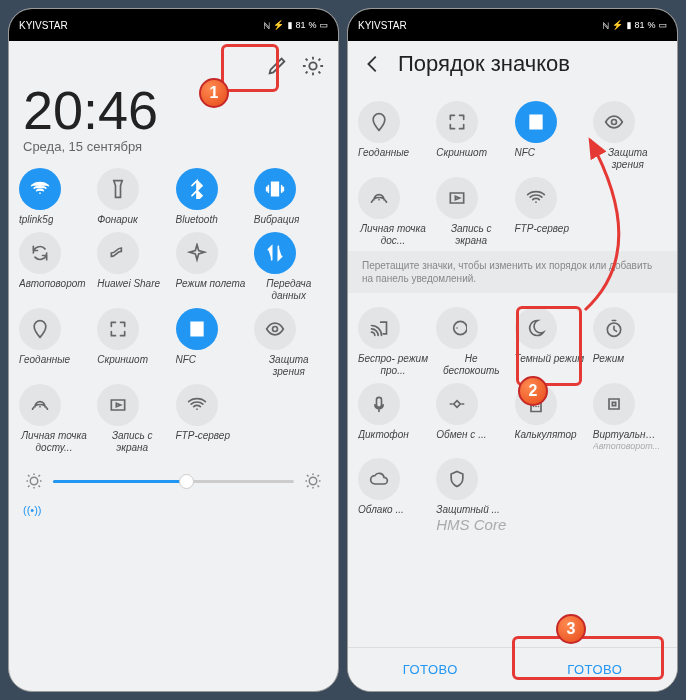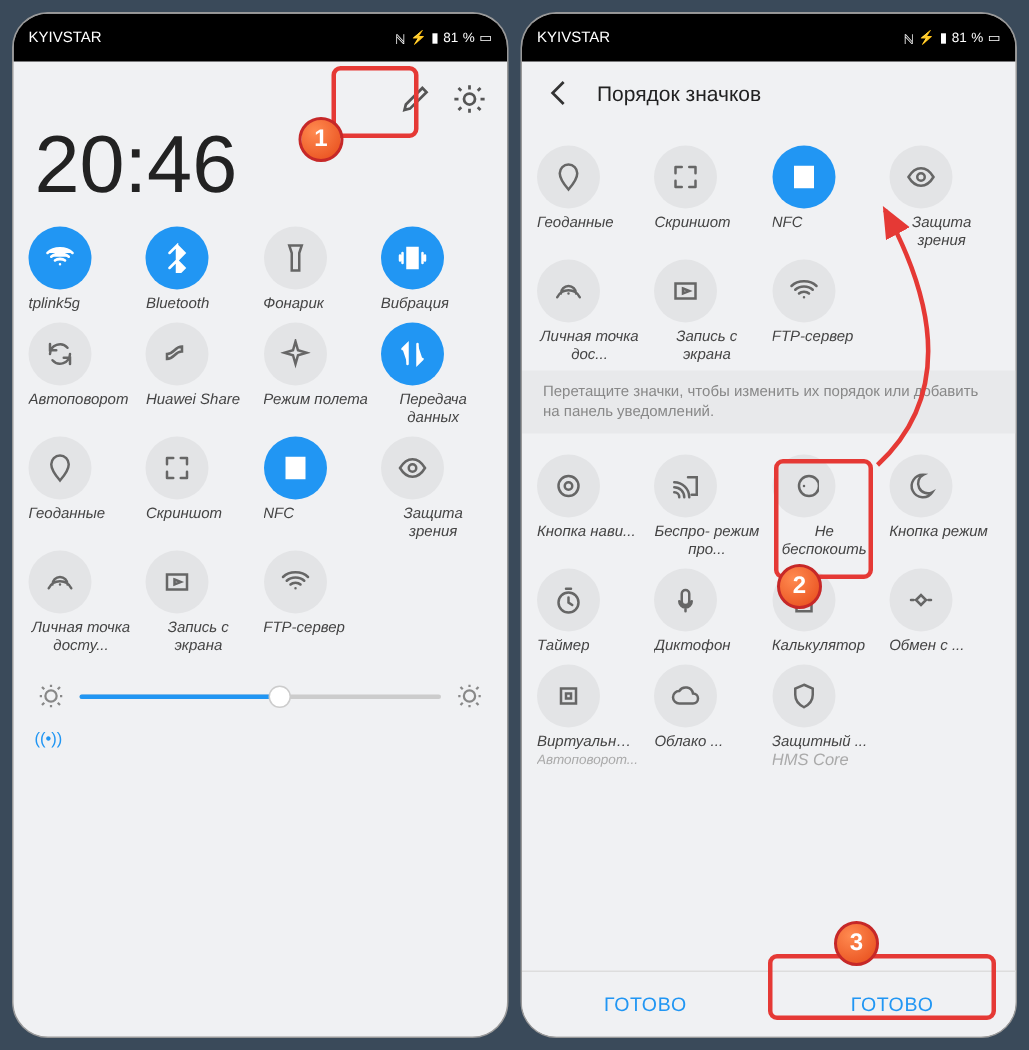--- a/index.html
+++ b/index.html
@@ -21,21 +21,21 @@
   .tile-icon.on svg { stroke: #fff; fill: #fff; }
   .tile-lbl { max-width: 70px; overflow: hidden; text-overflow: ellipsis; white-space: nowrap; line-height: 1.2; }
   .tile-lbl.two { white-space: normal; height: 24px; }
   .brightness { display: flex; align-items: center; gap: 10px; padding: 8px 16px; margin-top: 6px; }
   .brightness svg { width: 18px; height: 18px; stroke: #888; }
   .slider { flex: 1; height: 3px; background: #ccc; border-radius: 2px; position: relative; }
   .slider-fill { position: absolute; left: 0; top: 0; height: 3px; background: #2196f3; border-radius: 2px; }
   .slider-thumb { position: absolute; top: -6px; width: 15px; height: 15px; background: #fff; border: 1px solid #ccc; border-radius: 50%; margin-left: -7px; }
   .bottom-ind { padding: 6px 14px; font-size: 11px; color: #2196f3; }
   .title-row { display: flex; align-items: center; gap: 14px; padding: 10px 14px; }
-  .title { font-size: 14px; font-weight: 500; color: #222; }
+  .title { font-size: 22px; font-weight: 500; color: #222; }
   .hint { font-size: 10px; color: #888; padding: 8px 14px; line-height: 1.3; background: #e8e9eb; }
   .footer { display: flex; border-top: 1px solid #ddd; margin-top: auto; background: #f0f1f3; }
   .footer-btn { flex: 1; text-align: center; padding: 14px 0; font-size: 13px; font-weight: 500; color: #2196f3; letter-spacing: .5px; }
   .redbox { position: absolute; border: 3px solid #e53935; border-radius: 6px; pointer-events: none; z-index: 10; }
   .marker { position: absolute; width: 30px; height: 30px; border-radius: 50%; background: radial-gradient(circle at 35% 30%, #ff8a50, #e64a19); border: 2px solid #c62828; color: #fff; font-size: 16px; font-weight: bold; display: flex; align-items: center; justify-content: center; z-index: 12; }
   .arrow { position: absolute; z-index: 11; pointer-events: none; }
   .scroll { overflow: hidden; flex: 1; }
 </style>
 </head>
 <body>
@@ -59,47 +59,48 @@
   <div class="panel-head">
     <div class="head-row">
       <svg id="edit-icon" viewBox="0 0 24 24" fill="none" stroke-width="2">
           <path d="M4 20l4-1L20 7l-3-3L5 16z"></path>
         </svg>
       <svg id="gear-icon" viewBox="0 0 24 24" fill="none" stroke-width="2">
           <path d="M12 8a4 4 0 1 0 0 8 4 4 0 0 0 0-8zM12 2v3M12 19v3M4 12H1M23 12h-3M6 6l-2-2M20 20l-2-2M6 18l-2 2M20 4l-2 2"></path>
         </svg>
     </div>
     <div class="clock">20:46</div>
+    <div class="date">Среда, 15 сентября</div>
   </div>
   <div class="tiles" id="tiles-left">
       <div class="tile">
     <div class="tile-icon on">
           <svg viewBox="0 0 24 24" fill="none" stroke="#fff" stroke-width="2" stroke-linecap="round">
             <path d="M2 8c5-5 15-5 20 0M5 11c3.5-3.5 10.5-3.5 14 0M8 14c2-2 6-2 8 0M12 17h0"></path>
           </svg>
         </div>
     <div class="tile-lbl ">tplink5g</div>
 
   </div>
       <div class="tile">
+    <div class="tile-icon ">
+          <svg viewBox="0 0 24 24" fill="none" stroke="#666" stroke-width="2" stroke-linecap="round">
+            <path d="M7 2h10l-2 6v14H9V8z"></path>
+          </svg>
+        </div>
+    <div class="tile-lbl ">Фонарик</div>
+
+  </div>
+      <div class="tile">
     <div class="tile-icon on">
           <svg viewBox="0 0 24 24" fill="none" stroke="#fff" stroke-width="2" stroke-linecap="round">
             <path d="M12 2l6 6-6 6 6 6-6 6V2l-6 6m0 12l6-6"></path>
           </svg>
         </div>
     <div class="tile-lbl ">Bluetooth</div>
-
-  </div>
-      <div class="tile">
-    <div class="tile-icon ">
-          <svg viewBox="0 0 24 24" fill="none" stroke="#666" stroke-width="2" stroke-linecap="round">
-            <path d="M7 2h10l-2 6v14H9V8z"></path>
-          </svg>
-        </div>
-    <div class="tile-lbl ">Фонарик</div>
 
   </div>
       <div class="tile">
     <div class="tile-icon on">
           <svg viewBox="0 0 24 24" fill="none" stroke="#fff" stroke-width="2" stroke-linecap="round">
             <path d="M8 4h8v16H8zM4 8v8M2 10v4M20 8v8M22 10v4"></path>
           </svg>
         </div>
     <div class="tile-lbl ">Вибрация</div>
 
@@ -299,29 +300,20 @@
           </div>
     <div class="tile-lbl ">FTP-сервер</div>
 
   </div>
       </div>
     <div class="hint">Перетащите значки, чтобы изменить их порядок или добавить на панель уведомлений.</div>
     <div class="tiles" id="tiles-right-bottom">
         <div class="tile">
     <div class="tile-icon ">
             <svg viewBox="0 0 24 24" fill="none" stroke="#666" stroke-width="2" stroke-linecap="round">
-              <path d="M12 4a8 8 0 1 0 0 16 8 8 0 0 0 0-16zM12 9a3 3 0 1 0 0 6 3 3 0 0 0 0-6z"></path>
-            </svg>
-          </div>
-    <div class="tile-lbl two">Кнопка нави...</div>
-
-  </div>
-        <div class="tile">
-    <div class="tile-icon ">
-            <svg viewBox="0 0 24 24" fill="none" stroke="#666" stroke-width="2" stroke-linecap="round">
               <path d="M3 17a4 4 0 0 1 4 4M3 13a8 8 0 0 1 8 8M3 9a12 12 0 0 1 12 12M14 5h7v14h-4"></path>
             </svg>
           </div>
     <div class="tile-lbl two">Беспро- режим про...</div>
 
   </div>
         <div class="tile">
     <div class="tile-icon ">
             <svg viewBox="0 0 24 24" fill="none" stroke="#666" stroke-width="2" stroke-linecap="round">
               <path d="M16 4a8 8 0 1 0 0 16 8 8 0 0 0 0-16zM12 12h0"></path>
@@ -329,57 +321,57 @@
           </div>
     <div class="tile-lbl two">Не беспокоить</div>
 
   </div>
         <div class="tile">
     <div class="tile-icon ">
             <svg viewBox="0 0 24 24" fill="none" stroke="#666" stroke-width="2" stroke-linecap="round">
               <path d="M14 3a9 9 0 1 0 7 14 7 7 0 0 1-7-14z"></path>
             </svg>
           </div>
-    <div class="tile-lbl two">Кнопка режим</div>
+    <div class="tile-lbl two">Темный режим</div>
 
   </div>
         <div class="tile">
     <div class="tile-icon ">
             <svg viewBox="0 0 24 24" fill="none" stroke="#666" stroke-width="2" stroke-linecap="round">
               <path d="M12 6a8 8 0 1 0 0 16 8 8 0 0 0 0-16zM12 10v4l3 2M10 3h4"></path>
             </svg>
           </div>
-    <div class="tile-lbl ">Таймер</div>
+    <div class="tile-lbl ">Режим</div>
 
   </div>
         <div class="tile">
     <div class="tile-icon ">
             <svg viewBox="0 0 24 24" fill="none" stroke="#666" stroke-width="2" stroke-linecap="round">
               <path d="M12 4a3 3 0 0 1 3 3v6a3 3 0 0 1-6 0V7a3 3 0 0 1 3-3zM7 13a5 5 0 0 0 10 0M12 18v3"></path>
             </svg>
           </div>
     <div class="tile-lbl ">Диктофон</div>
 
   </div>
         <div class="tile">
     <div class="tile-icon ">
             <svg viewBox="0 0 24 24" fill="none" stroke="#666" stroke-width="2" stroke-linecap="round">
+              <path d="M8 12l4-4 4 4-4 4zM4 12h2M18 12h2"></path>
+            </svg>
+          </div>
+    <div class="tile-lbl ">Обмен с ...</div>
+
+  </div>
+        <div class="tile">
+    <div class="tile-icon ">
+            <svg viewBox="0 0 24 24" fill="none" stroke="#666" stroke-width="2" stroke-linecap="round">
               <path d="M6 3h12v18H6zM9 8h6M9 12h0M12 12h0M15 12h0M9 15h0M12 15h0M15 15h0"></path>
             </svg>
           </div>
     <div class="tile-lbl ">Калькулятор</div>
-
-  </div>
-        <div class="tile">
-    <div class="tile-icon ">
-            <svg viewBox="0 0 24 24" fill="none" stroke="#666" stroke-width="2" stroke-linecap="round">
-              <path d="M8 12l4-4 4 4-4 4zM4 12h2M18 12h2"></path>
-            </svg>
-          </div>
-    <div class="tile-lbl ">Обмен с ...</div>
 
   </div>
         <div class="tile">
     <div class="tile-icon ">
             <svg viewBox="0 0 24 24" fill="none" stroke="#666" stroke-width="2" stroke-linecap="round">
               <path d="M6 6h12v12H6zM10 10h4v4h-4z"></path>
             </svg>
           </div>
     <div class="tile-lbl ">Виртуальный ...</div>
     <div class="tile-lbl" style="color:#aaa;font-size:9px">Автоповорот...</div>
@@ -393,21 +385,21 @@
     <div class="tile-lbl ">Облако ...</div>
 
   </div>
         <div class="tile">
     <div class="tile-icon ">
             <svg viewBox="0 0 24 24" fill="none" stroke="#666" stroke-width="2" stroke-linecap="round">
               <path d="M12 3l7 3v5c0 5-3 8-7 10-4-2-7-5-7-10V6z"></path>
             </svg>
           </div>
     <div class="tile-lbl ">Защитный ...</div>
-    <div class="tile-lbl" style="color:#aaa;font-size:11px">HMS Core</div>
+    <div class="tile-lbl" style="color:#aaa;font-size:15px">HMS Core</div>
   </div>
       </div>
   </div>
   <div class="footer">
     <div class="footer-btn">ГОТОВО</div>
     <div class="footer-btn">ГОТОВО</div>
   </div>
 </div>
 
 <div class="redbox" style="left:221px;top:44px;width:58px;height:48px"></div>

